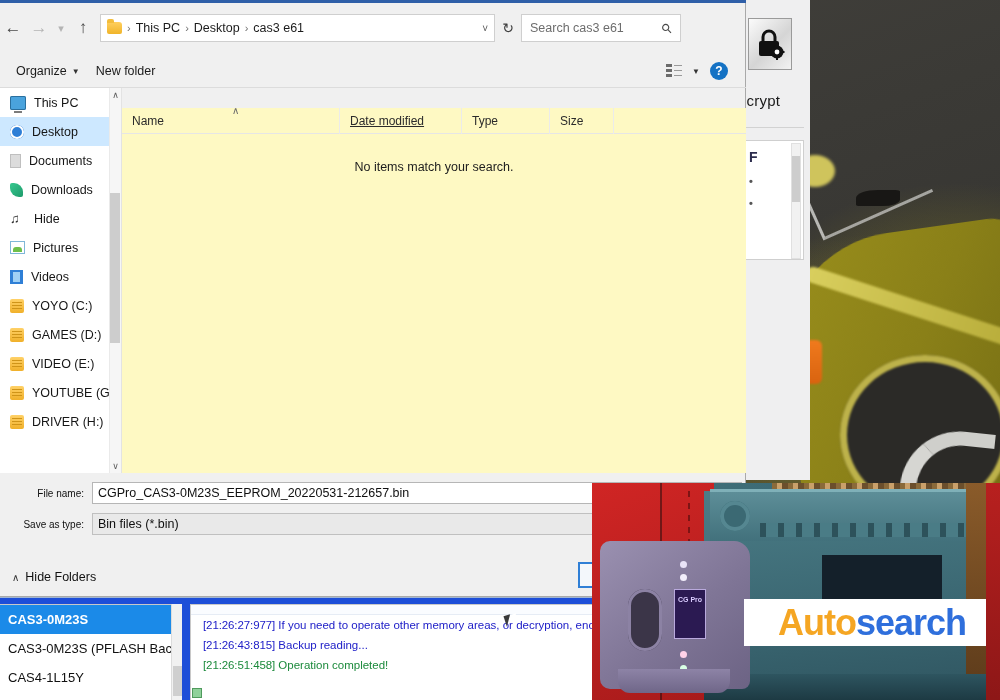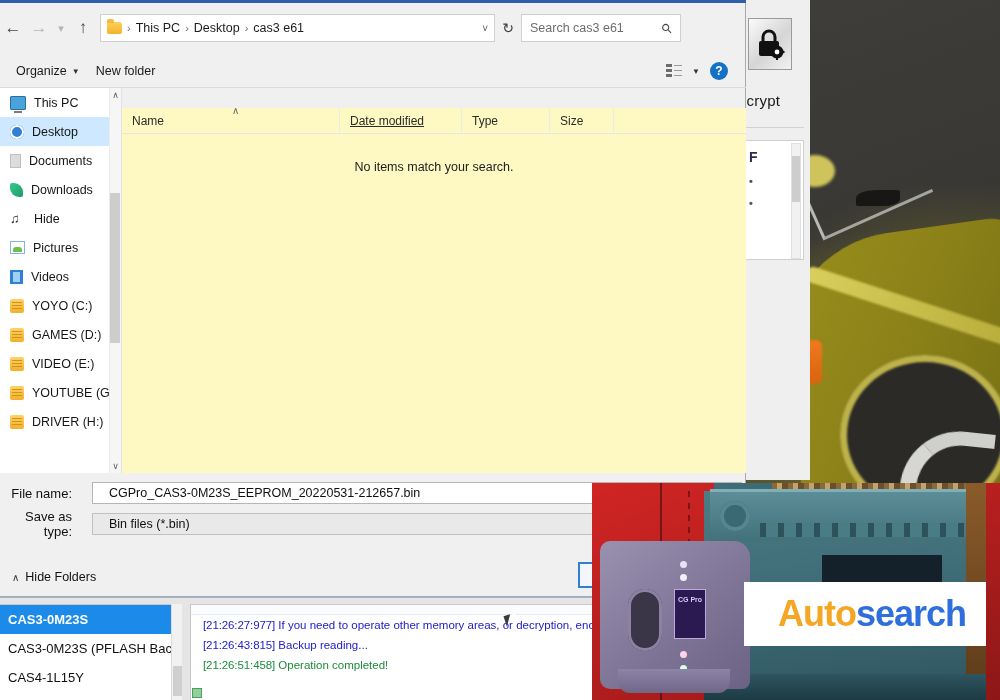--- a/index.html
+++ b/index.html
@@ -227,24 +227,24 @@
   .col-date { width: 122px; text-decoration: underline; }
   .col-type { width: 88px; }
   .col-size { width: 64px; }
   .emptymsg {
     position:absolute; left:0; top: 52px; width: 100%;
     text-align:center; font-size: 12.5px; color:#1d1d1d;
   }
 
   
   .frow { position:absolute; height: 22px; display:flex; align-items:center; }
-  .frow .lbl { width: 92px; text-align:right; font-size:13px; color:#101010; padding-right:20px; }
+  .frow .lbl { width: 92px; text-align:right; font-size:10px; color:#101010; padding-right:8px; }
   .fld {
     height: 22px; border:1px solid #b6b6b6; background:#fff; display:flex; align-items:center;
-    padding: 0 16px; font-size: 12.5px; color:#0f0f0f;
+    padding: 0 5px; font-size: 12.5px; color:#0f0f0f;
   }
   .fld.gray { background:#e9e9e9; border-color:#c0c0c0; }
   #row-filename { left: 0; top: 482px; width: 746px; }
   #row-filename .fld { width: 650px; }
   #row-savetype { left: 0; top: 513px; width: 746px; }
   #row-savetype .fld { width: 650px; }
 
   .hidefolders {
     position:absolute; left: 12px; top: 570px;
     font-size: 12.5px; color:#111; display:flex; align-items:center; gap:6px;
@@ -258,21 +258,21 @@
   }
   .cancelbtn {
     position:absolute; left: 666px; top: 562px; width: 72px; height: 26px;
     border: 1px solid #b9b9b9; background:#efefef;
     font-size: 12.5px; color:#111; display:flex; align-items:center; justify-content:center;
   }
 
   
   .bottomapp {
     position:absolute; left:0; top:597px; width: 746px; height: 103px;
-    background:#e5e5e5; border-top:1px solid #9fb6d4;
+    background:#1d4ed8; border-top:1px solid #9fb6d4;
   }
   .devlist {
     position:absolute; left: 0; top: 6px; width: 182px; height: 97px;
     background:#fff; border:1px solid #c8c8c8; border-left:none; overflow:hidden;
   }
   .dev-item {
     height: 29px; display:flex; align-items:center; padding-left: 8px;
     font-size: 13px; color:#111; white-space: nowrap;
   }
   .dev-item.sel { background:#1b8ae8; color:#fff; font-weight: bold; }
@@ -353,21 +353,21 @@
   .po-led { position:absolute; width:7px; height:7px; border-radius:50%; }
   .po-led.a { left: 80px; top: 20px; background:#e9e3f7; }
   .po-led.b { left: 80px; top: 33px; background:#f2eefb; }
   .po-led.c { left: 80px; top: 110px; background:#ffd2e8; }
   .po-led.d { left: 80px; top: 124px; background:#d9ffe5; }
   .po-dev-handle {
     position:absolute; left: 18px; top: 128px; width: 112px; height: 24px;
     background: linear-gradient(180deg,#8d83a6,#6f6688); border-radius: 0 0 12px 12px;
   }
   .po-logo {
-    position:absolute; left: 152px; top: 99px; width: 256px; height: 64px;
+    position:absolute; left: 152px; top: 116px; width: 256px; height: 47px;
     background:#ffffff; display:flex; align-items:center; justify-content:center;
   }
   .po-logo span { font-size: 36px; font-weight: bold; letter-spacing: -1px; font-family:"Liberation Sans", sans-serif;}
   .logo-auto { color:#f5a623; }
   .logo-numen { color:#2f6fdc; }
   .po-strip-top {
     position:absolute; left: 180px; top: 0; width: 228px; height: 12px;
     background: repeating-linear-gradient(90deg,#8a6a3a 0 5px,#c9a06a 5px 10px,#6b4f2c 10px 16px);
   }
   .po-brown { position:absolute; right:0; top:0; width: 34px; height: 217px;

